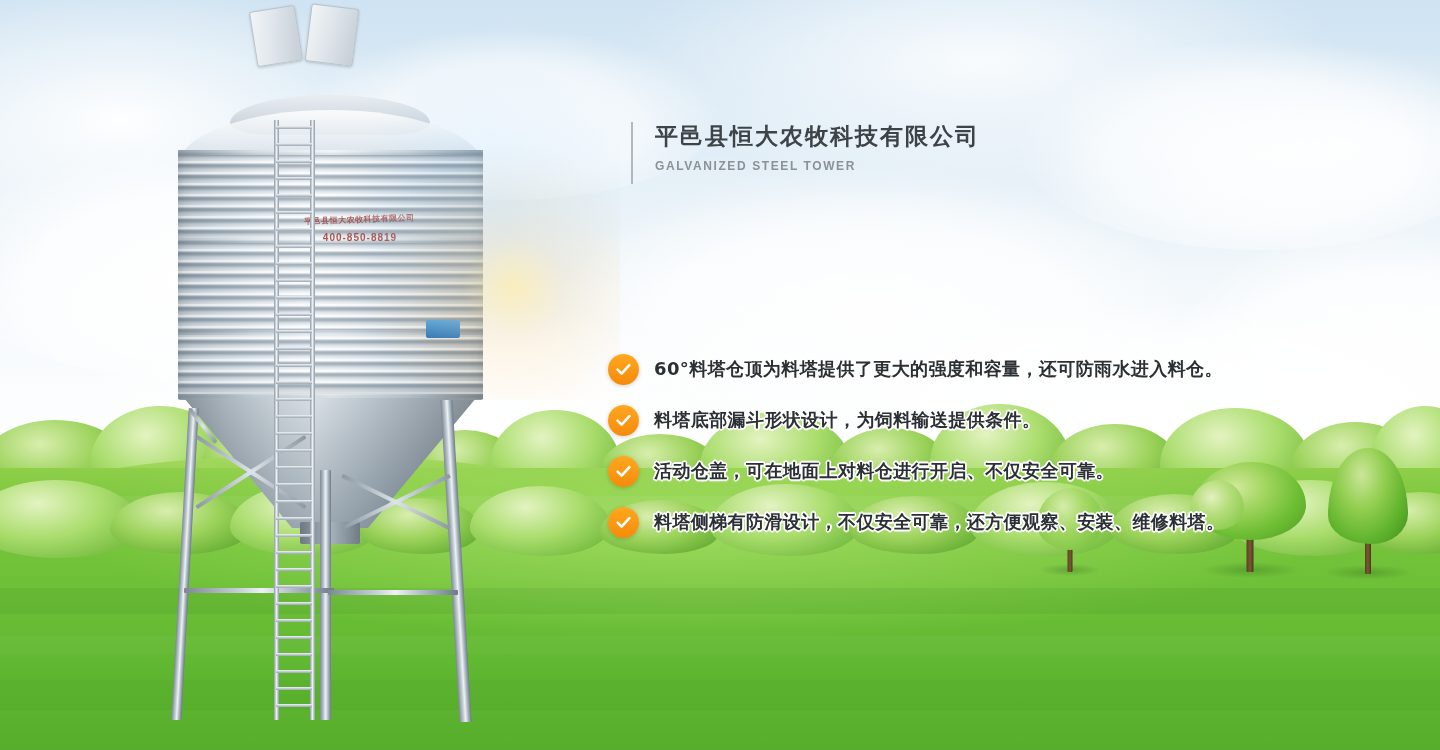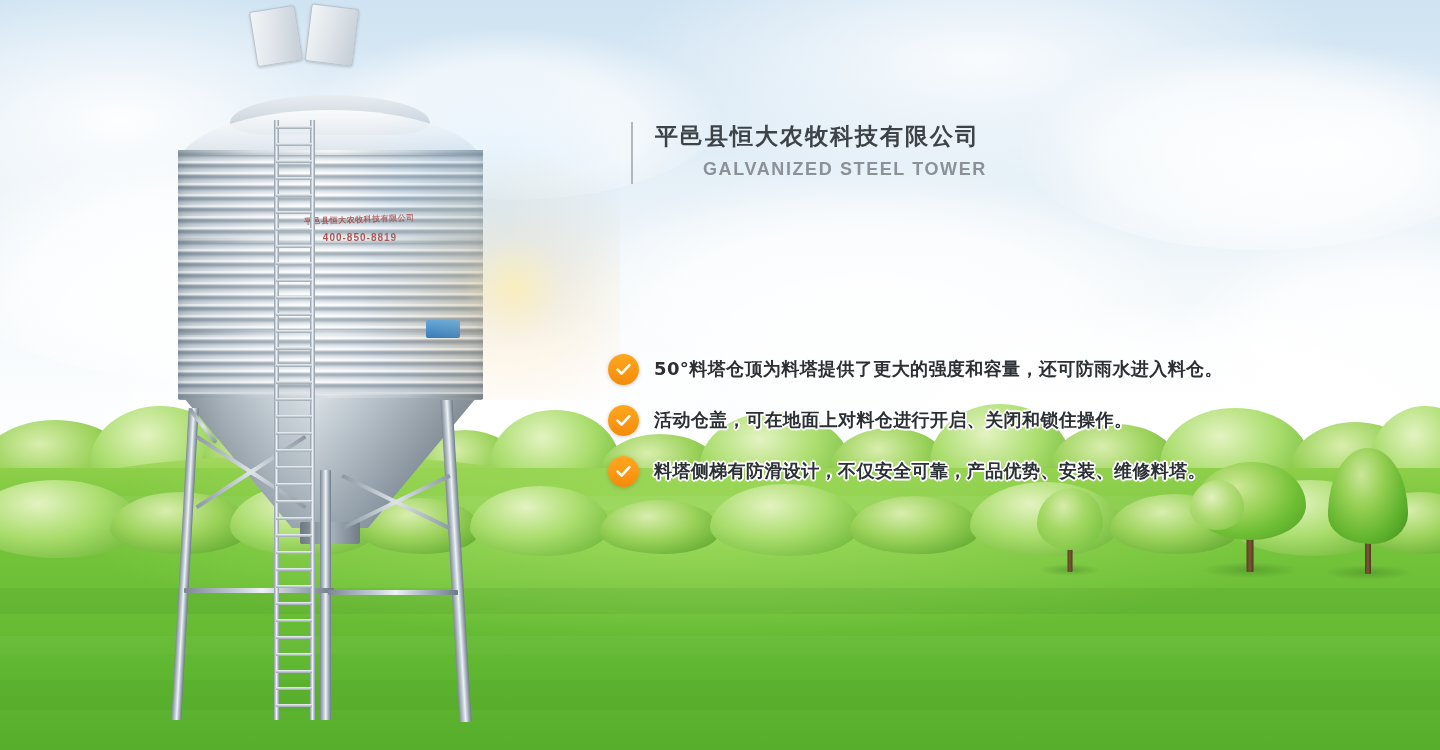--- a/index.html
+++ b/index.html
@@ -215,24 +215,23 @@
     width:2px; height:62px; background:#9aa4ac;
     margin:4px 22px 0 26px; opacity:.75;
   }
   .title-right { padding-top:4px; }
   .company-name {
     font-size:23px; font-weight:bold; color:#3d4347;
     letter-spacing:2px; line-height:1.25;
     font-family:"DejaVu Sans","Liberation Sans",sans-serif;
   }
   .company-sub {
-    font-size:18px; color:#8b9196; font-weight:bold;
+    font-size:12px; color:#8b9196; font-weight:bold;
     letter-spacing:1.6px; margin-top:8px;
     font-family:"Liberation Sans",sans-serif;
-    margin-left:48px;
   }
 
   .advantage-pill {
     position:absolute; left:605px; top:252px;
     width:648px; height:59px;
     background:#2679E6;
     border-radius:30px;
     display:flex; align-items:center; justify-content:center;
     box-shadow:0 2px 8px rgba(30,90,170,.28);
   }
@@ -431,34 +430,42 @@
     </div>
 
 
     <div class="feature-list" id="feature-list">
         <div class="feature-item">
           <span class="check-icon">
             <svg width="17" height="17" viewBox="0 0 17 17" aria-hidden="true">
               <path d="M2.6 8.6 L6.6 12.6 L14.4 4.2" fill="none" stroke="#ffffff" stroke-width="2.6" stroke-linecap="round" stroke-linejoin="round"></path>
             </svg>
           </span>
-          <span class="feature-text">50°料塔仓顶为料塔提供了更大的强度和容量，还可防雨水进入料仓。</span>
+          <span class="feature-text">60°料塔仓顶为料塔提供了更大的强度和容量，还可防雨水进入料仓。</span>
         </div>
         <div class="feature-item">
           <span class="check-icon">
             <svg width="17" height="17" viewBox="0 0 17 17" aria-hidden="true">
               <path d="M2.6 8.6 L6.6 12.6 L14.4 4.2" fill="none" stroke="#ffffff" stroke-width="2.6" stroke-linecap="round" stroke-linejoin="round"></path>
             </svg>
           </span>
-          <span class="feature-text">活动仓盖，可在地面上对料仓进行开启、关闭和锁住操作。</span>
+          <span class="feature-text">料塔底部漏斗形状设计，为饲料输送提供条件。</span>
         </div>
         <div class="feature-item">
           <span class="check-icon">
             <svg width="17" height="17" viewBox="0 0 17 17" aria-hidden="true">
               <path d="M2.6 8.6 L6.6 12.6 L14.4 4.2" fill="none" stroke="#ffffff" stroke-width="2.6" stroke-linecap="round" stroke-linejoin="round"></path>
             </svg>
           </span>
-          <span class="feature-text">料塔侧梯有防滑设计，不仅安全可靠，产品优势、安装、维修料塔。</span>
+          <span class="feature-text">活动仓盖，可在地面上对料仓进行开启、不仅安全可靠。</span>
+        </div>
+        <div class="feature-item">
+          <span class="check-icon">
+            <svg width="17" height="17" viewBox="0 0 17 17" aria-hidden="true">
+              <path d="M2.6 8.6 L6.6 12.6 L14.4 4.2" fill="none" stroke="#ffffff" stroke-width="2.6" stroke-linecap="round" stroke-linejoin="round"></path>
+            </svg>
+          </span>
+          <span class="feature-text">料塔侧梯有防滑设计，不仅安全可靠，还方便观察、安装、维修料塔。</span>
         </div>
       </div>
 
   </div>
 </div>
 
 </body></html>

